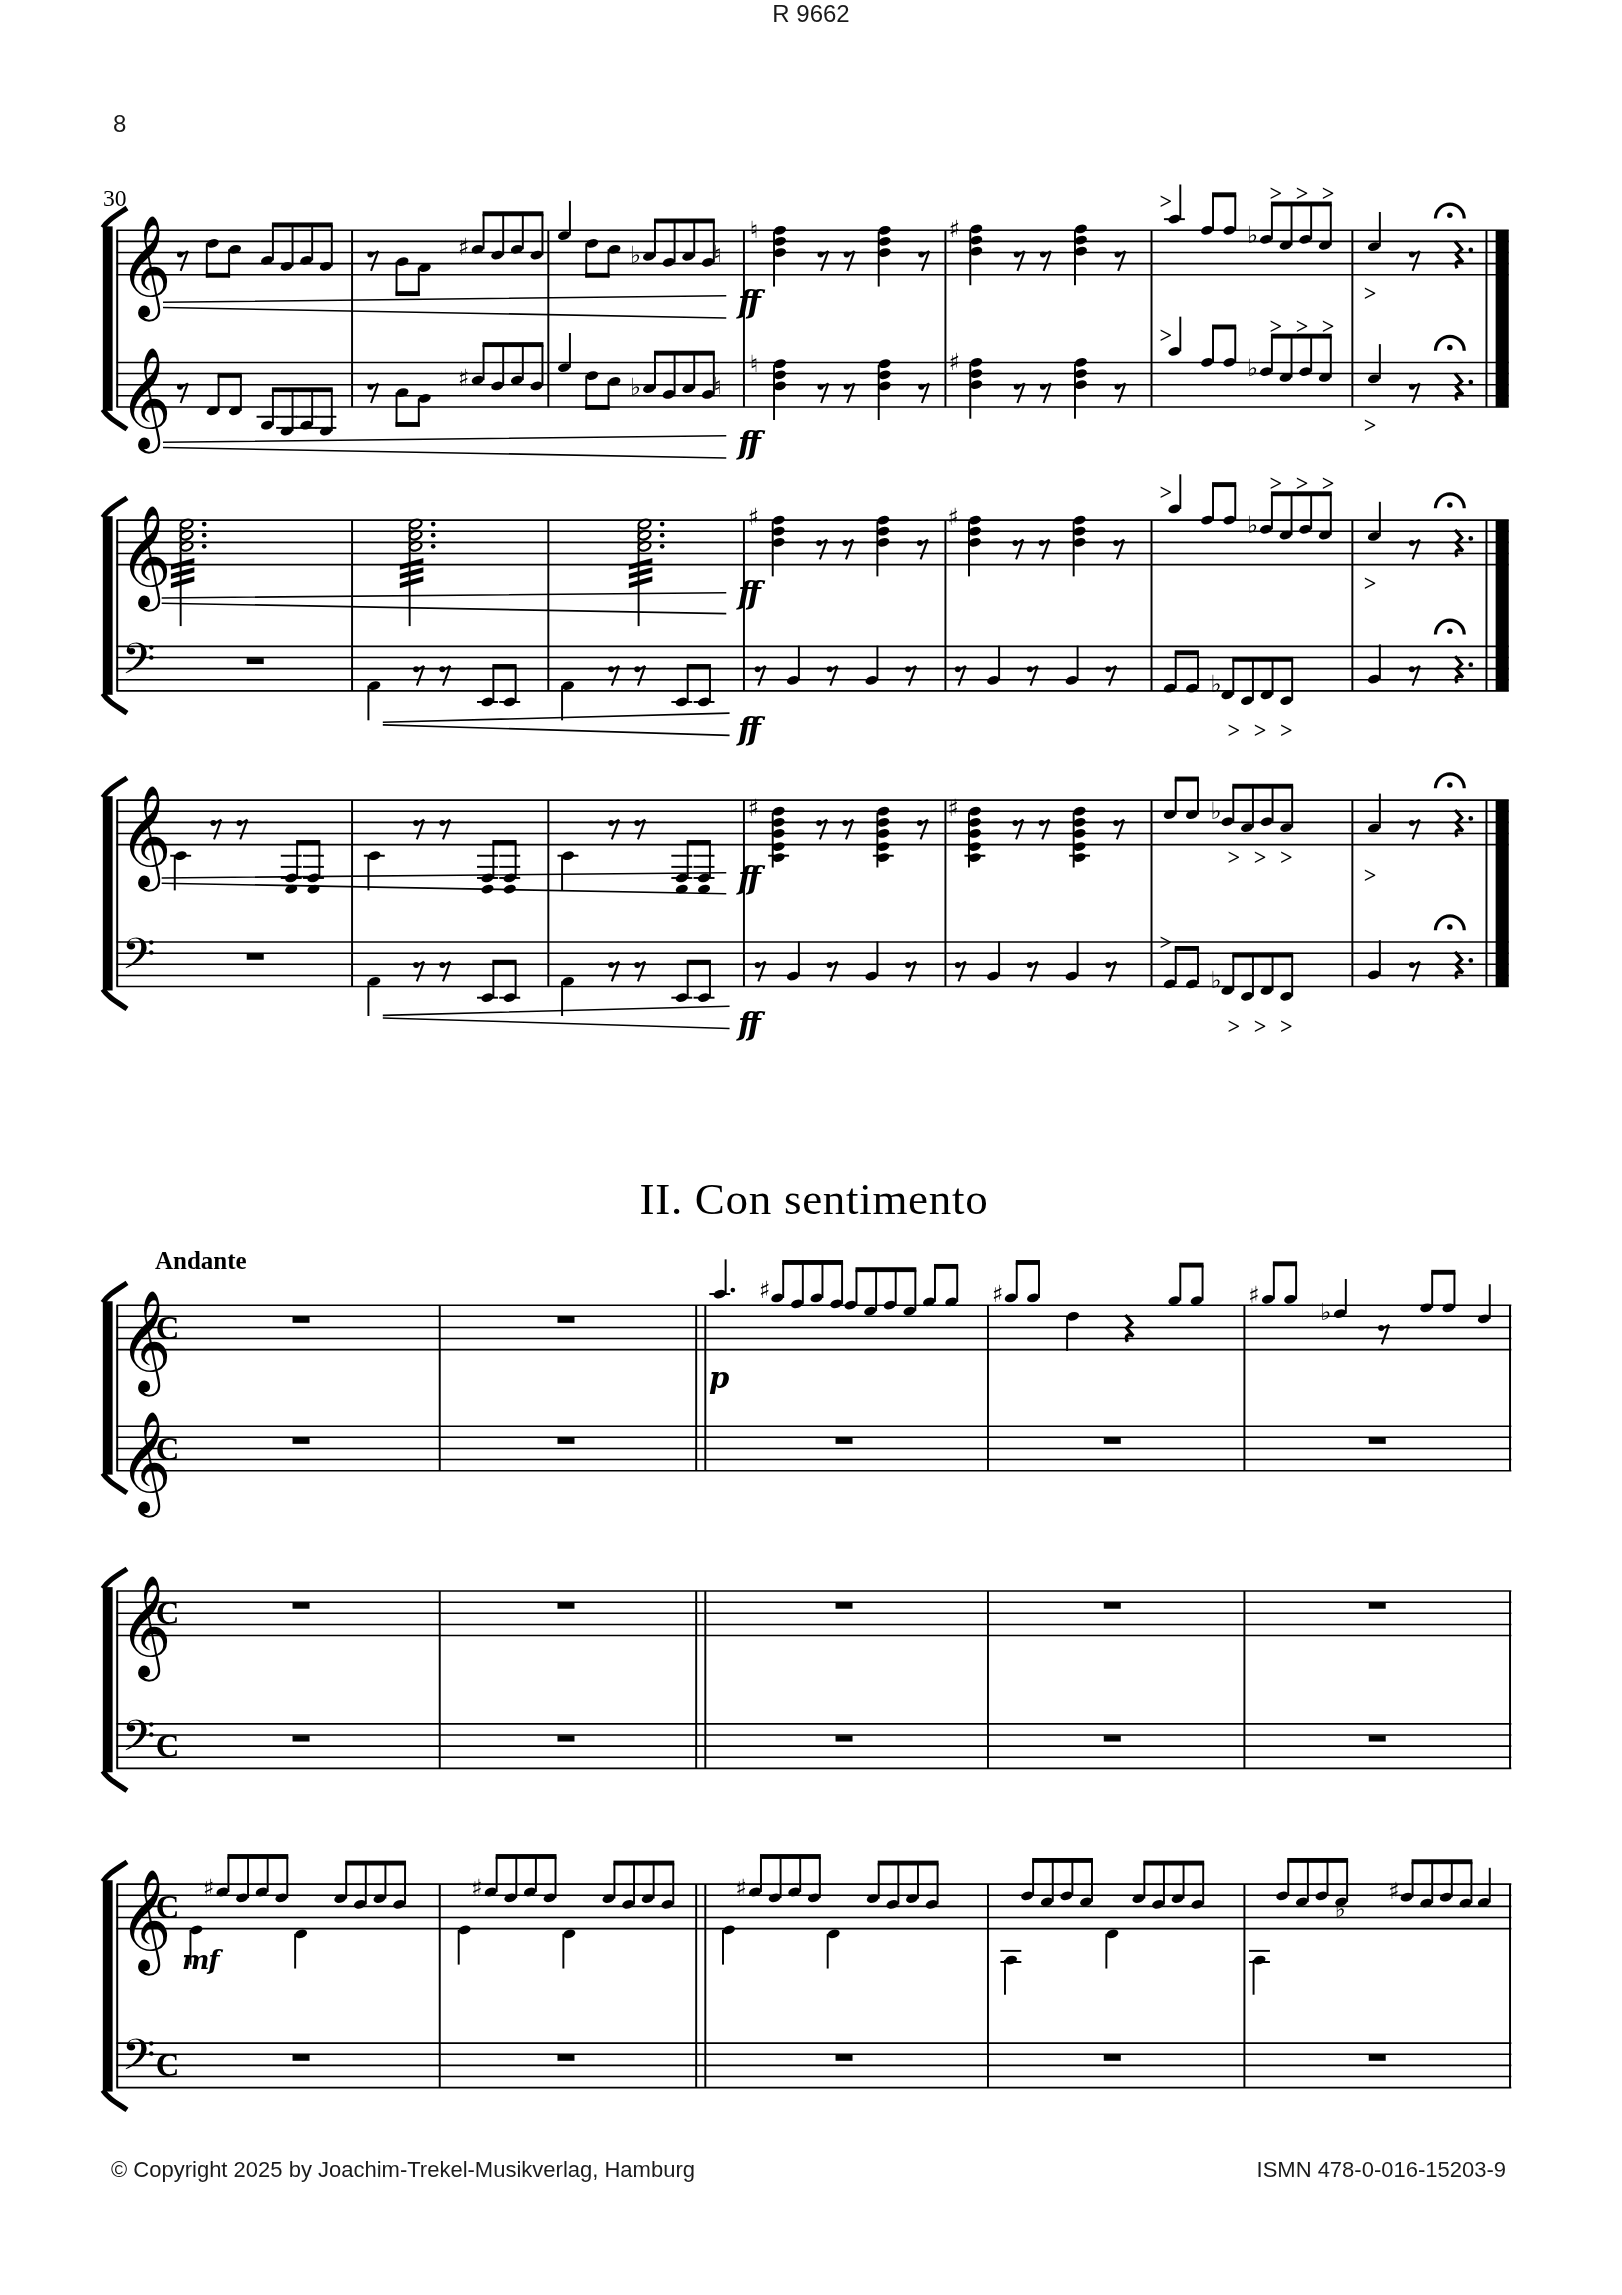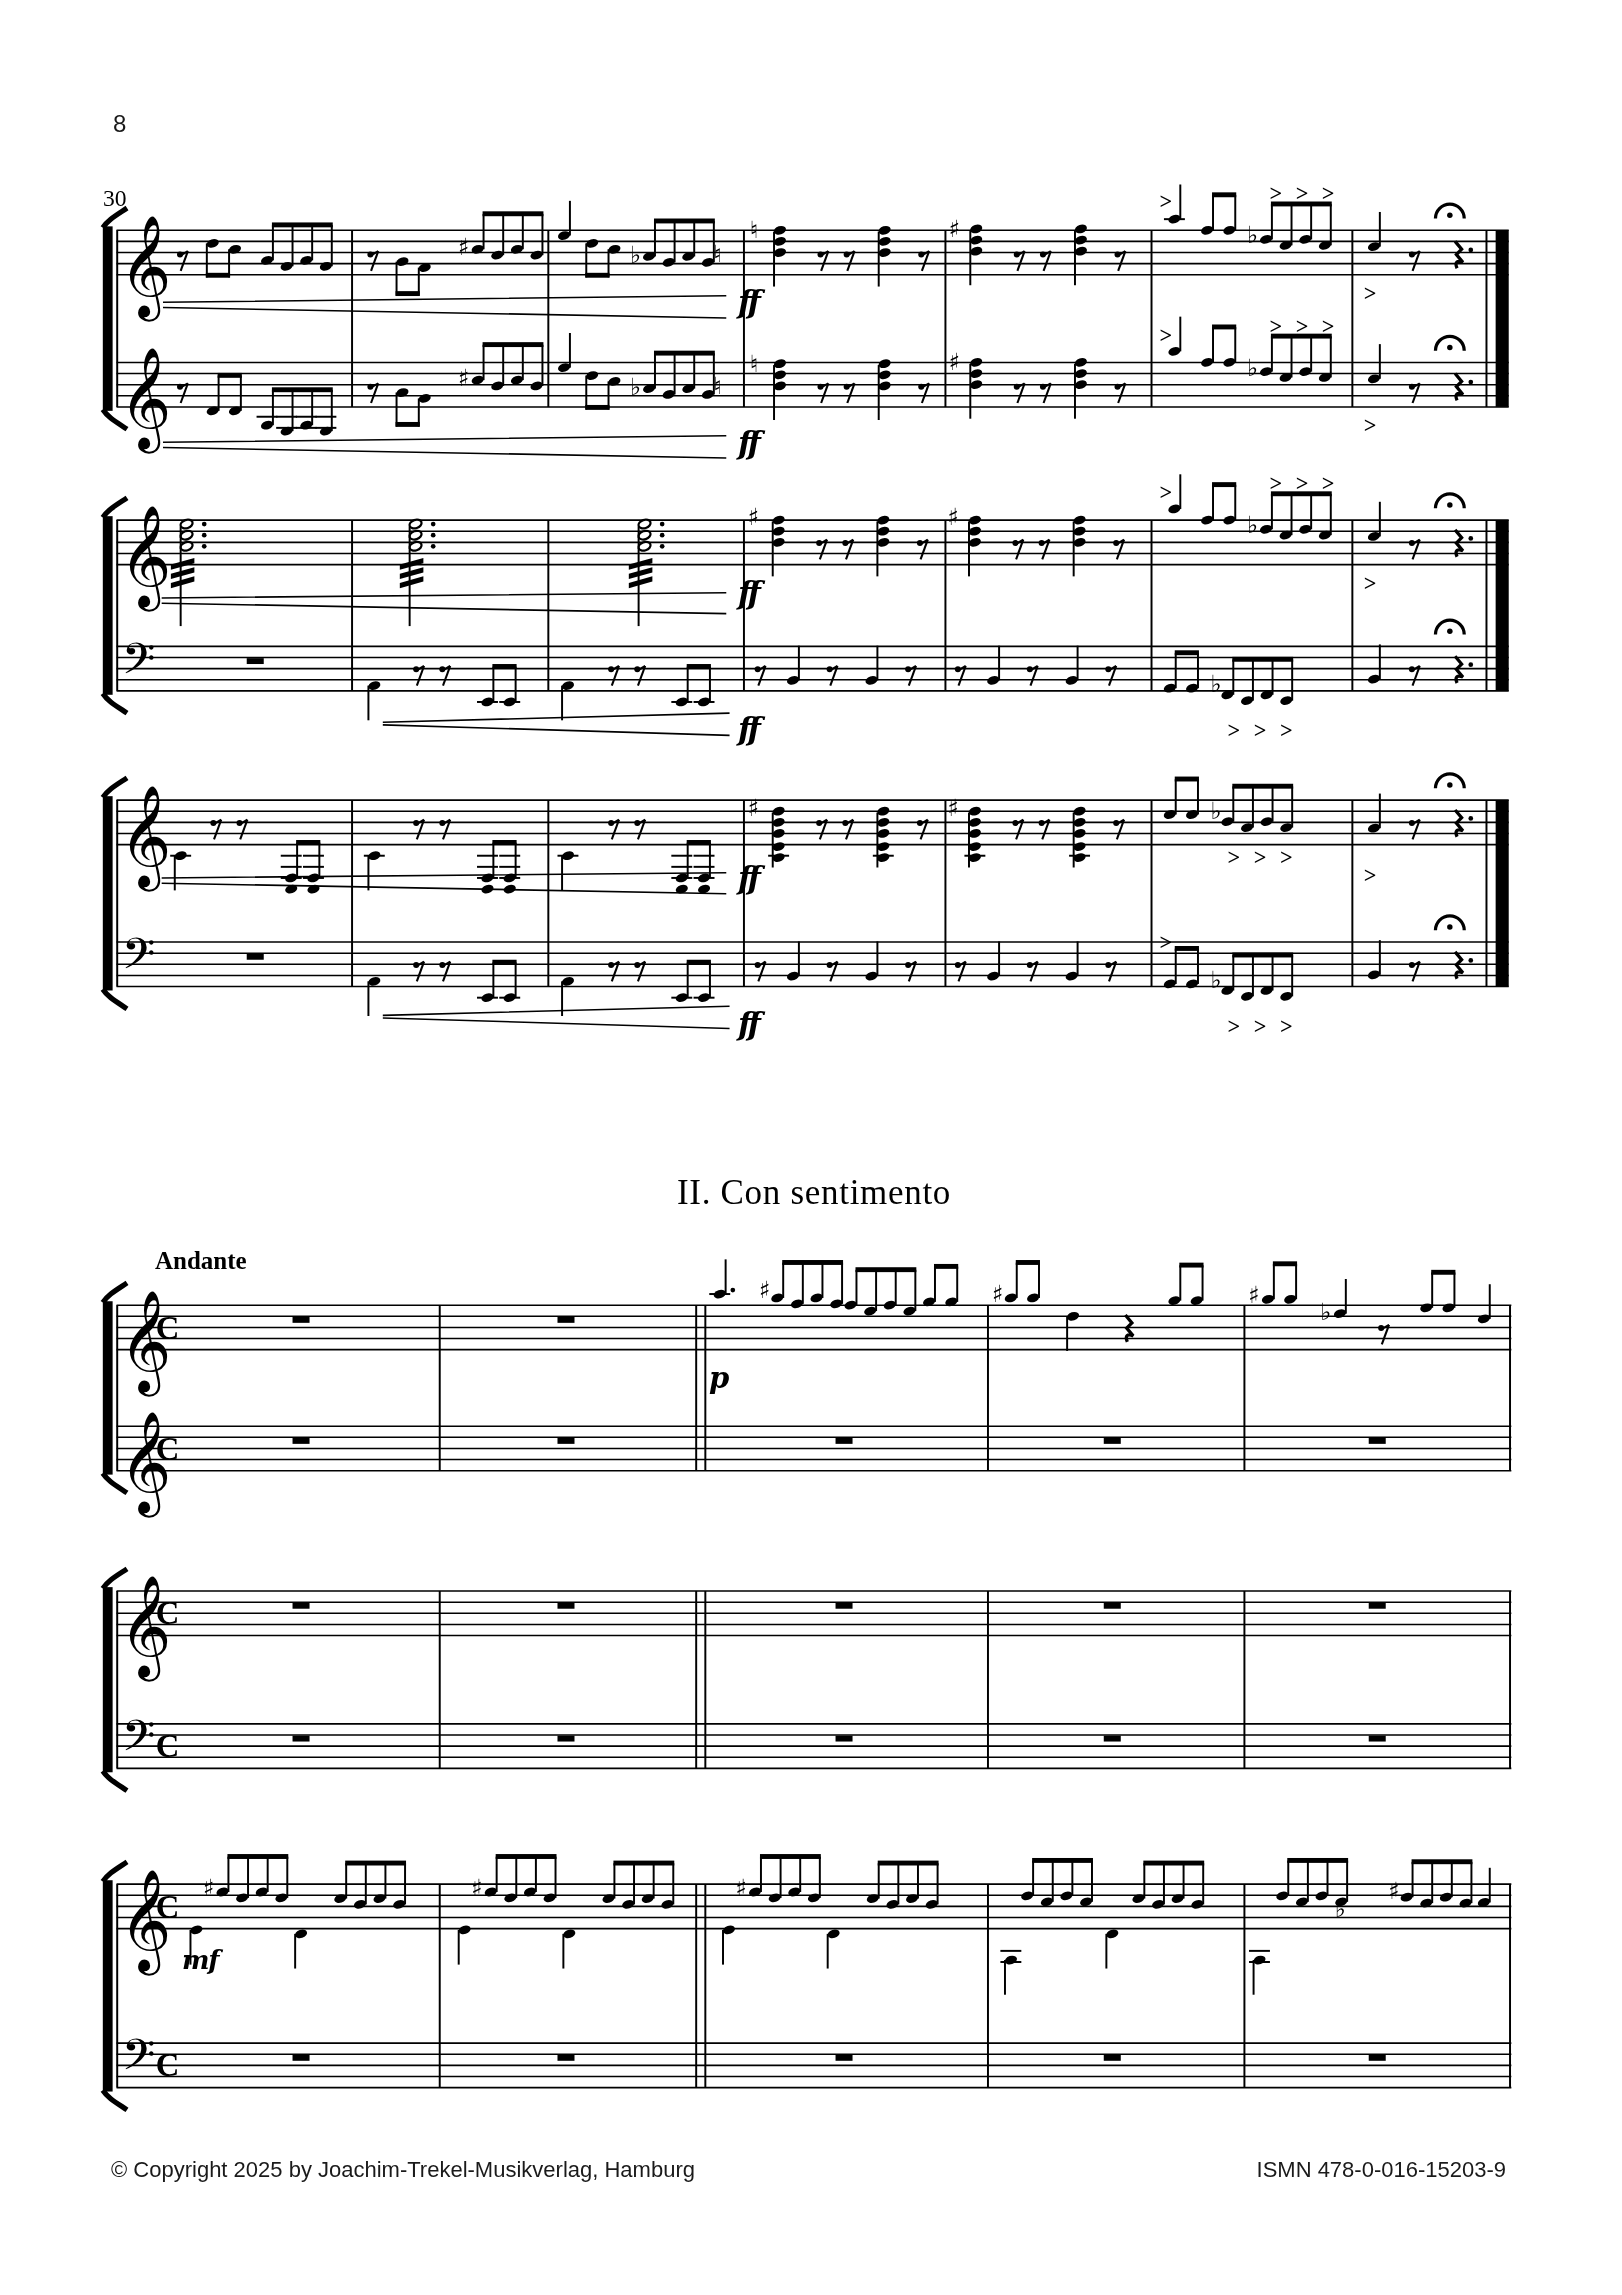--- a/index.html
+++ b/index.html
@@ -1,21 +1,21 @@
 <!DOCTYPE html>
 <html style="font-size:10.5px"><head>
 <meta charset="utf-8">
 <style>
   html,body{margin:0;padding:0;background:#888;}
   .page{position:relative;width:1622px;height:2295px;background:#ffffff;
         font-family:"Liberation Serif", serif;color:#000;overflow:hidden;}
   .sans{font-family:"Liberation Sans", sans-serif;}
   .hdr{position:absolute;font-size:24px;color:#1a1a1a;}
   .measure-no{position:absolute;left:103px;top:185px;font-size:23.6px;}
-  .title{position:absolute;left:6px;right:0;top:1173px;text-align:center;font-size:35px;letter-spacing:0.7px;}
+  .title{position:absolute;left:6px;right:0;top:1173px;text-align:center;font-size:45px;letter-spacing:0.7px;}
   .tempo{position:absolute;left:155px;top:1247px;font-size:25px;font-weight:bold;}
   .dyn{position:absolute;font-style:italic;font-weight:bold;font-family:"DejaVu Serif","Liberation Serif",serif;}
   .ff{font-size:31px;letter-spacing:-3.9px;}
   .p{font-size:29px;}
   .mf{font-size:26px;letter-spacing:-1.3px;}
   .footer{position:absolute;top:2157px;font-size:22px;color:#1a1a1a;}
   .footer.left{left:111px;text-align:right;}
   .footer.right{right:116px;}
   svg.score{position:absolute;left:0;top:0;}
   svg text{fill:#000;}
@@ -25,20 +25,21 @@
   .tsig{font-size:50px;font-weight:bold;font-family:"Liberation Serif",serif;}
   .acd{font-size:36px;font-family:"DejaVu Sans",sans-serif;}
   .accent{font-size:34px;font-weight:bold;font-family:"Liberation Serif",serif;}
 </style>
 </head>
 <body>
 
 <div class="page">
 
   <span class="hdr sans" style="left:113px;top:110px;">8</span>
+  <span class="hdr sans" style="left:0;right:0;text-align:center;">R 9662</span>
   <span class="measure-no">30</span>
 
   <span class="title">II. Con sentimento</span>
   <span class="tempo">Andante</span>
 
   <span class="dyn ff" style="left:738px;top:284px;">ff</span>
   <span class="dyn ff" style="left:738px;top:425px;">ff</span>
   <span class="dyn ff" style="left:738px;top:575px;">ff</span>
   <span class="dyn ff" style="left:738px;top:711px;">ff</span>
   <span class="dyn ff" style="left:738px;top:860px;">ff</span>

